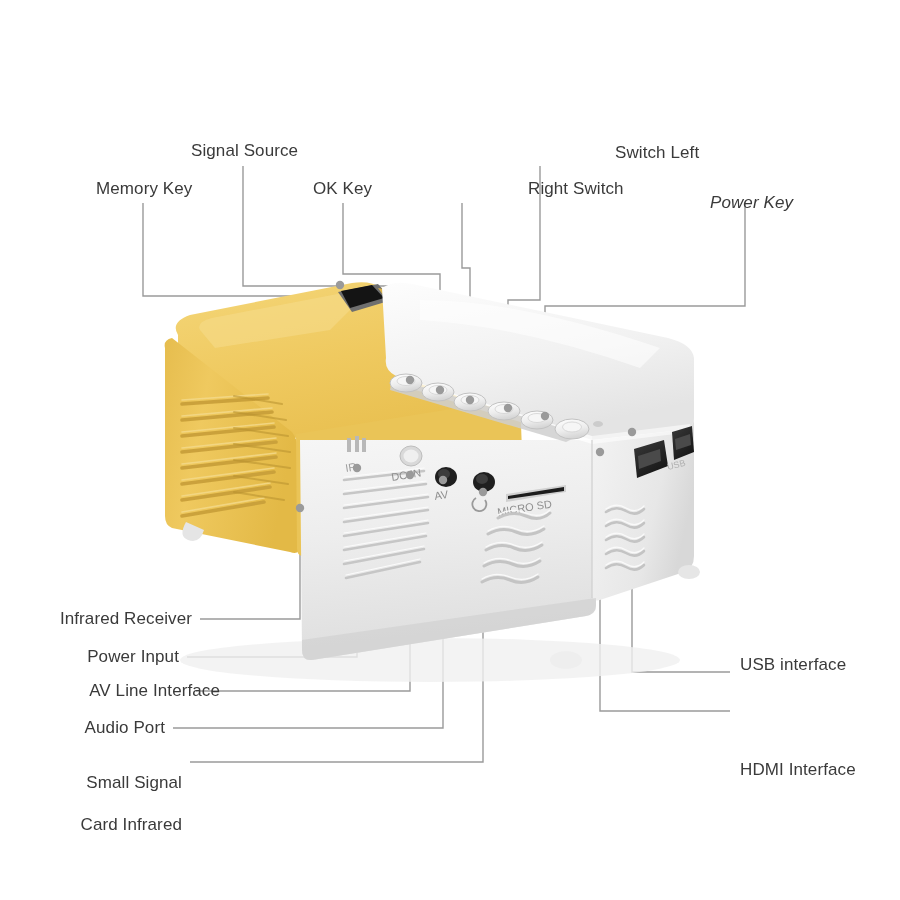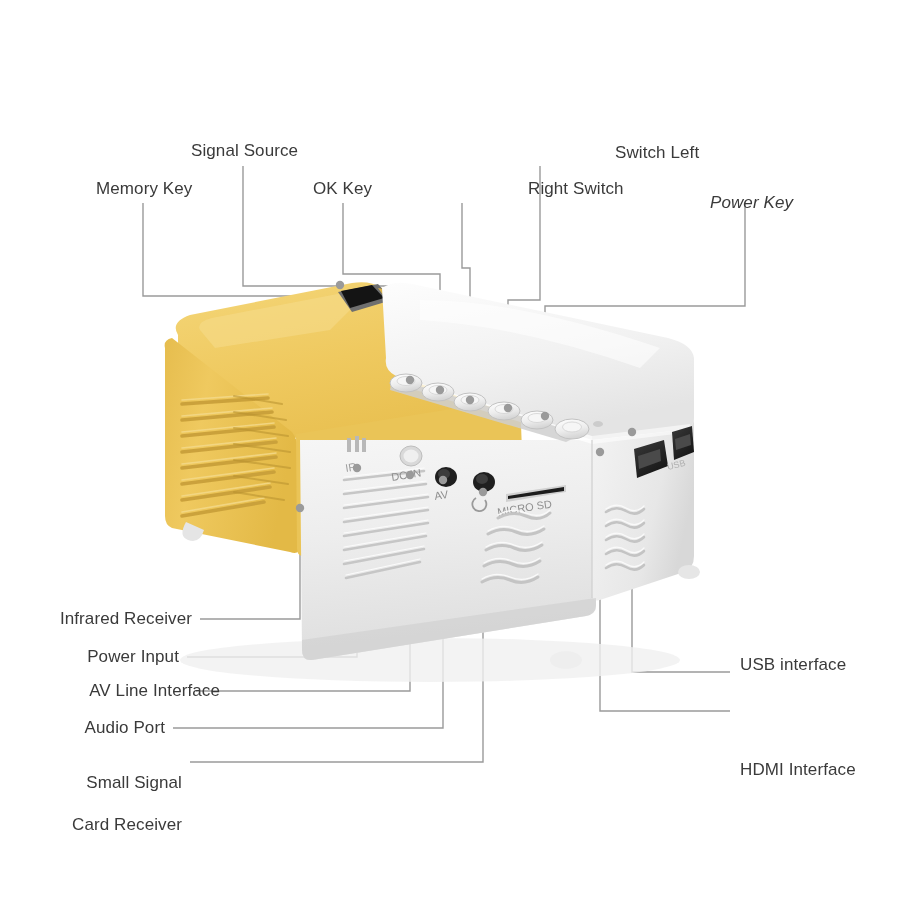--- a/index.html
+++ b/index.html
@@ -315,19 +315,19 @@
   <div class="callout-label left-align" style="left:528px; top:178px;">Right Switch</div>
   <div class="callout-label left-align" style="left:615px; top:142px;">Switch Left</div>
   <div class="callout-label left-align" style="left:710px; top:192px;font-style:italic;">Power Key</div>
 
   <div class="callout-label right-align" style="left:0px; width:192px; top:608px;">Infrared Receiver</div>
   <div class="callout-label right-align" style="left:0px; width:179px; top:646px;">Power Input</div>
   <div class="callout-label right-align" style="left:0px; width:188px; top:680px;padding-left:32px;">AV Line Interface</div>
   <div class="callout-label right-align" style="left:0px; width:165px; top:717px;">Audio Port</div>
   <div class="callout-label right-align" style="left:0px; width:182px; top:751px;">
     <span>Small Signal</span><br>
-    <span>Card Receiver</span>
+    <span>Card Infrared</span>
   </div>
 
   <div class="callout-label left-align" style="left:740px; top:654px;">USB interface</div>
   <div class="callout-label left-align" style="left:740px; top:711px;margin-top:48px;">HDMI Interface</div>
 
 </div>
 
 </body></html>

